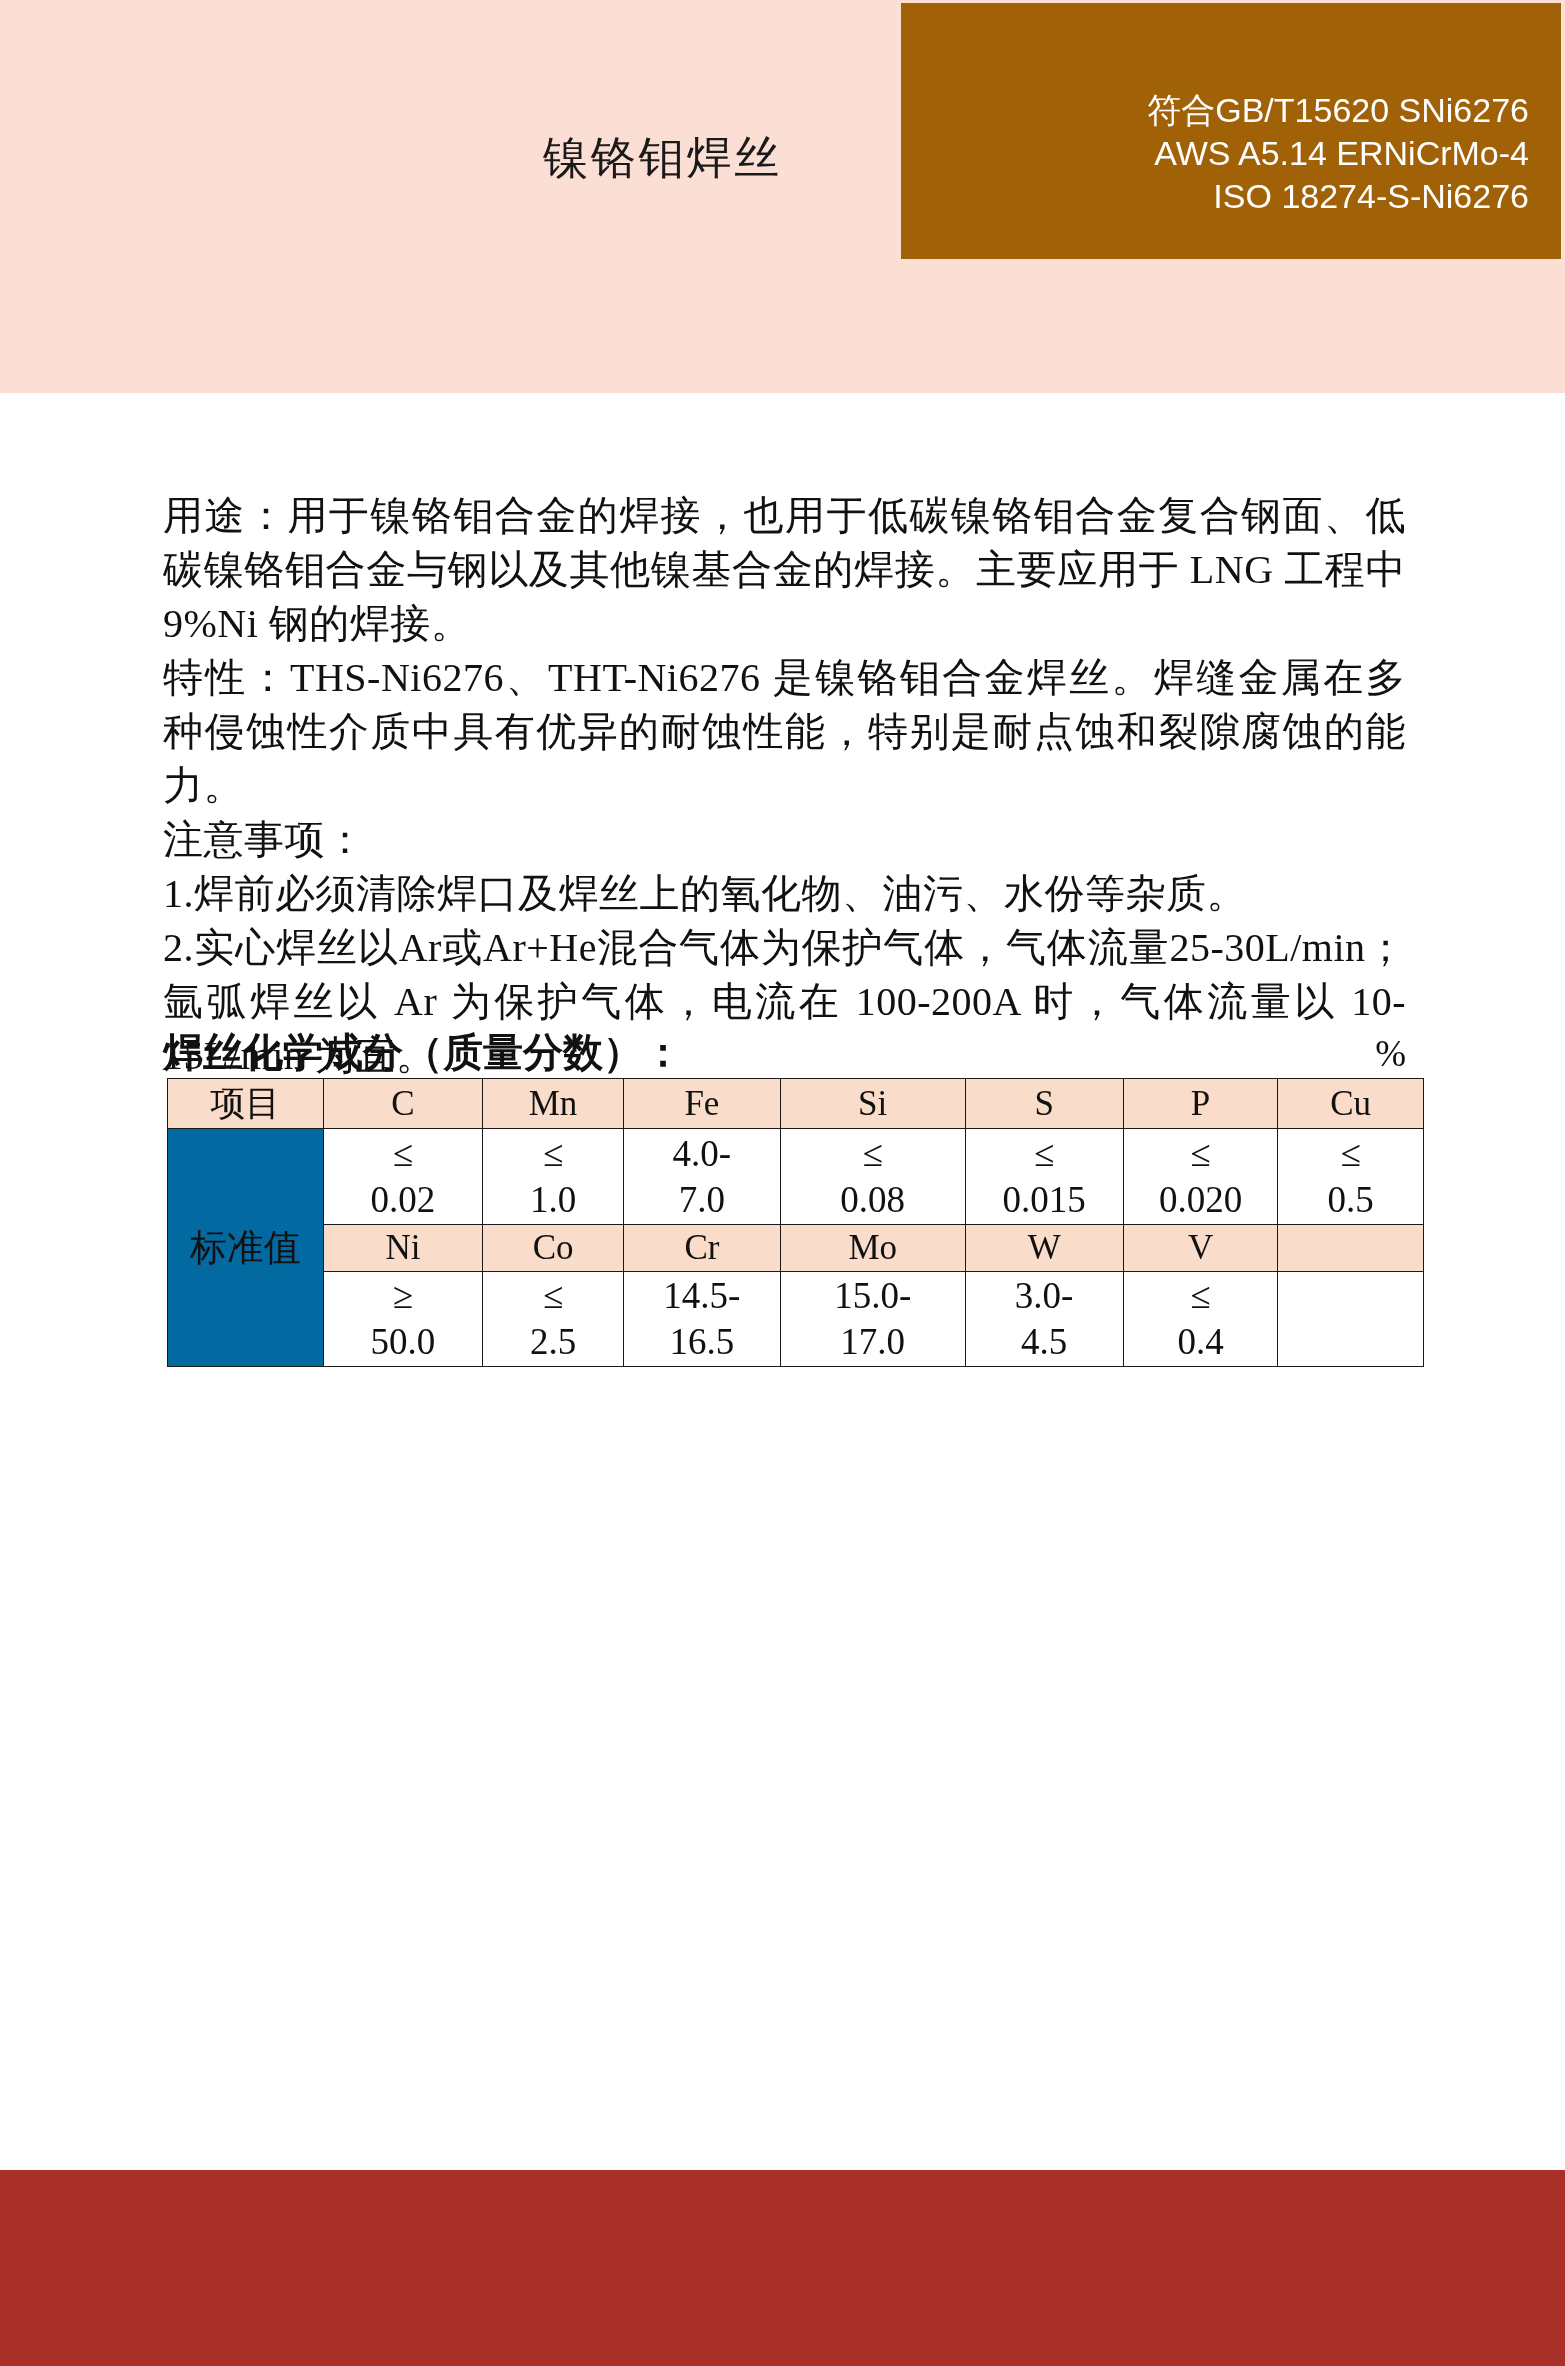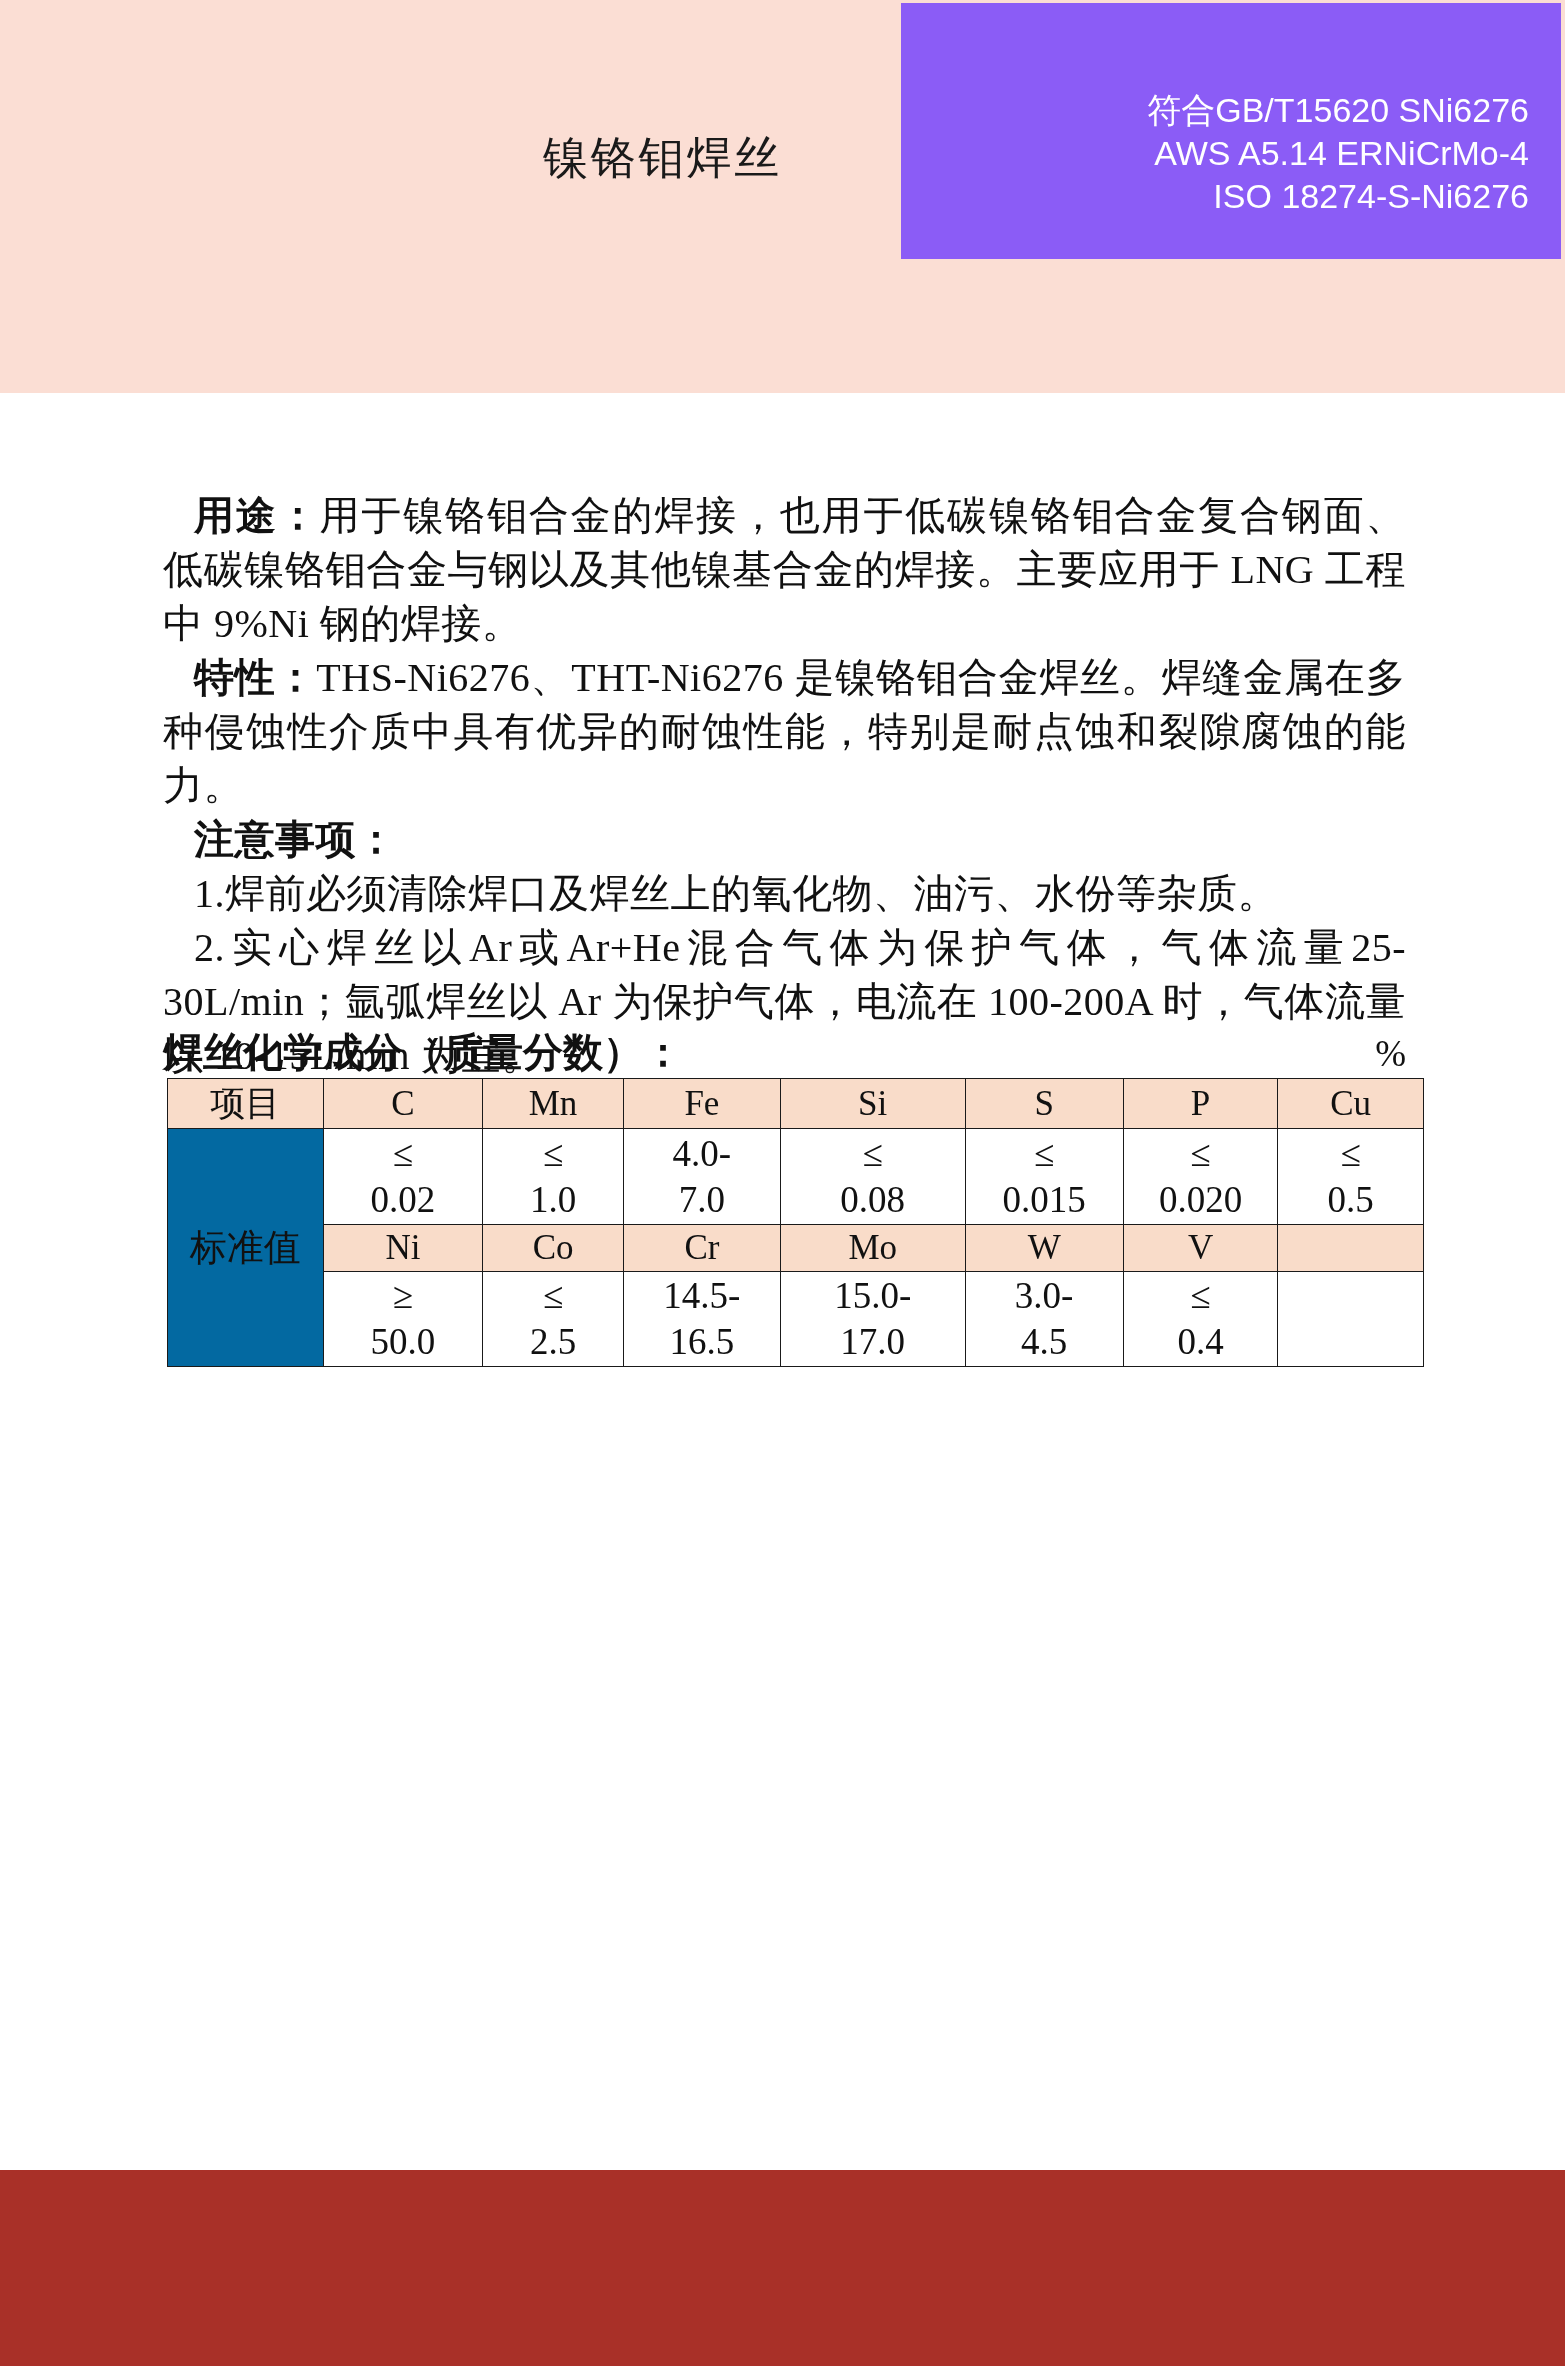--- a/index.html
+++ b/index.html
@@ -17,37 +17,37 @@
     background:#fbded4;
   }
   .doc-title{
     position:absolute;left:543px;top:128px;margin:0;
     font-family:"Liberation Sans","DejaVu Sans",sans-serif;
     font-size:45px;font-weight:normal;letter-spacing:2.8px;color:#1a1a1a;
     white-space:nowrap;
   }
   .standards-box{
     position:absolute;left:901px;top:2.8px;width:660px;height:256px;
-    background:#8b5cf6;
+    background:#a16207;
     box-sizing:border-box;
     display:flex;flex-direction:column;justify-content:center;
     padding:46px 32px 0 18.6px;
     text-align:right;
     font-family:"Liberation Sans","DejaVu Sans",sans-serif;
     font-size:34px;line-height:43px;color:#ffffff;
     white-space:nowrap;
   }
   
   .body-text{
     position:absolute;left:163px;top:489px;width:1243px;
     font-size:40px;line-height:54px;
     text-align:justify;letter-spacing:0.5px;
   }
   .body-text p{margin:0;}
-  .body-text b{font-weight:bold;margin-left:31px;}
+  .body-text b{font-weight:normal;}
   .comp-title-row{
     position:absolute;left:163px;top:1026px;width:1243px;
     display:flex;justify-content:space-between;align-items:baseline;
     font-size:40px;line-height:54px;
   }
   .comp-title{font-weight:bold;}
   .unit{font-size:37px;}
   
   .comp-table{
     position:absolute;left:167px;top:1078px;width:1257px;

